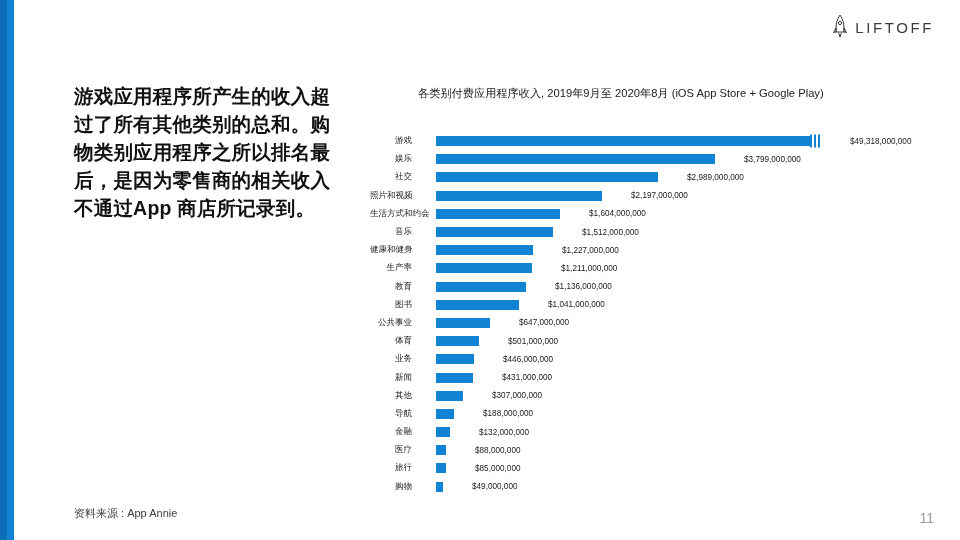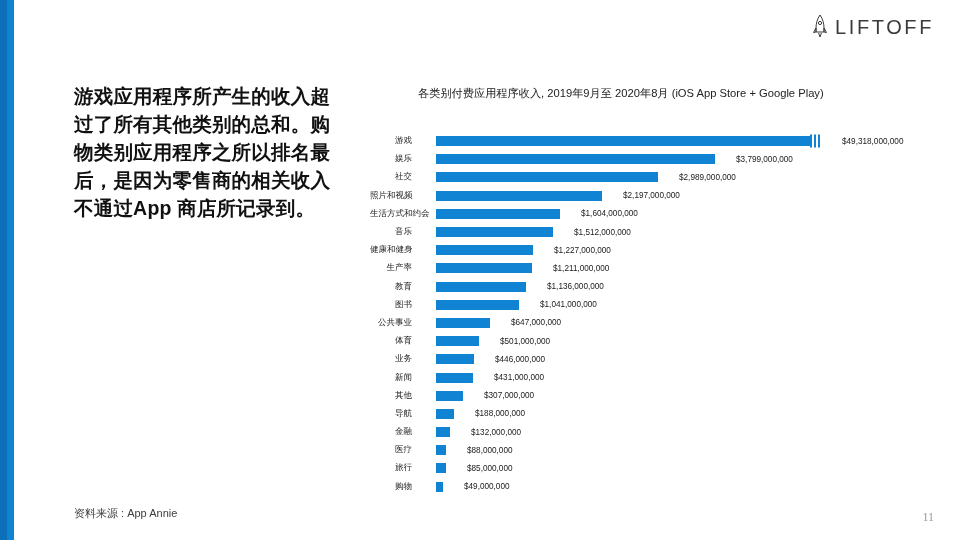--- a/index.html
+++ b/index.html
@@ -31,21 +31,21 @@
     right: 26px; top: 14px;
     display: flex;
     align-items: center;
     gap: 7px;
   }
   .logo-mark {
     width: 16px; height: 26px;
     position: relative;
   }
   .logo-text {
-    font-size: 20px;
+    font-size: 15px;
     letter-spacing: 2.6px;
     color: #3b3b3b;
     font-weight: 400;
   }
   
   .headline {
     position: absolute;
     left: 74px; top: 82px;
     width: 268px;
     font-size: 19.5px;
@@ -57,23 +57,22 @@
   
   .source {
     position: absolute;
     left: 74px; top: 506px;
     font-size: 11px;
     color: #3d3d3d;
   }
   .page-num {
     position: absolute;
     right: 26px; top: 510px;
-    font-size: 12px;
+    font-size: 14px;
     color: #9a9a9a;
-    font-family: Liberation Serif, serif;
   }
   
   .chart-wrap {
     position: absolute;
     left: 370px; top: 86px;
     width: 570px;
     height: 420px;
   }
   .chart-title {
     font-size: 11.2px;
@@ -118,21 +117,21 @@
     position: absolute;
     right: 0; top: 50%;
     transform: translateY(-50%);
     width: 11px; height: 13px;
     background:
       repeating-linear-gradient(to right, #1183d3 0 2px, #ffffff 2px 4px);
   }
   .bar-value {
     font-size: 8.2px;
     color: #1a1a1a;
-    margin-left: 5px;
+    margin-left: 13px;
     white-space: nowrap;
     padding-left: 16px;
   }
 </style>
 </head>
 <body>
 
 <div class="edge-bar">
   <div class="edge-bar-inner"></div>
 </div>

